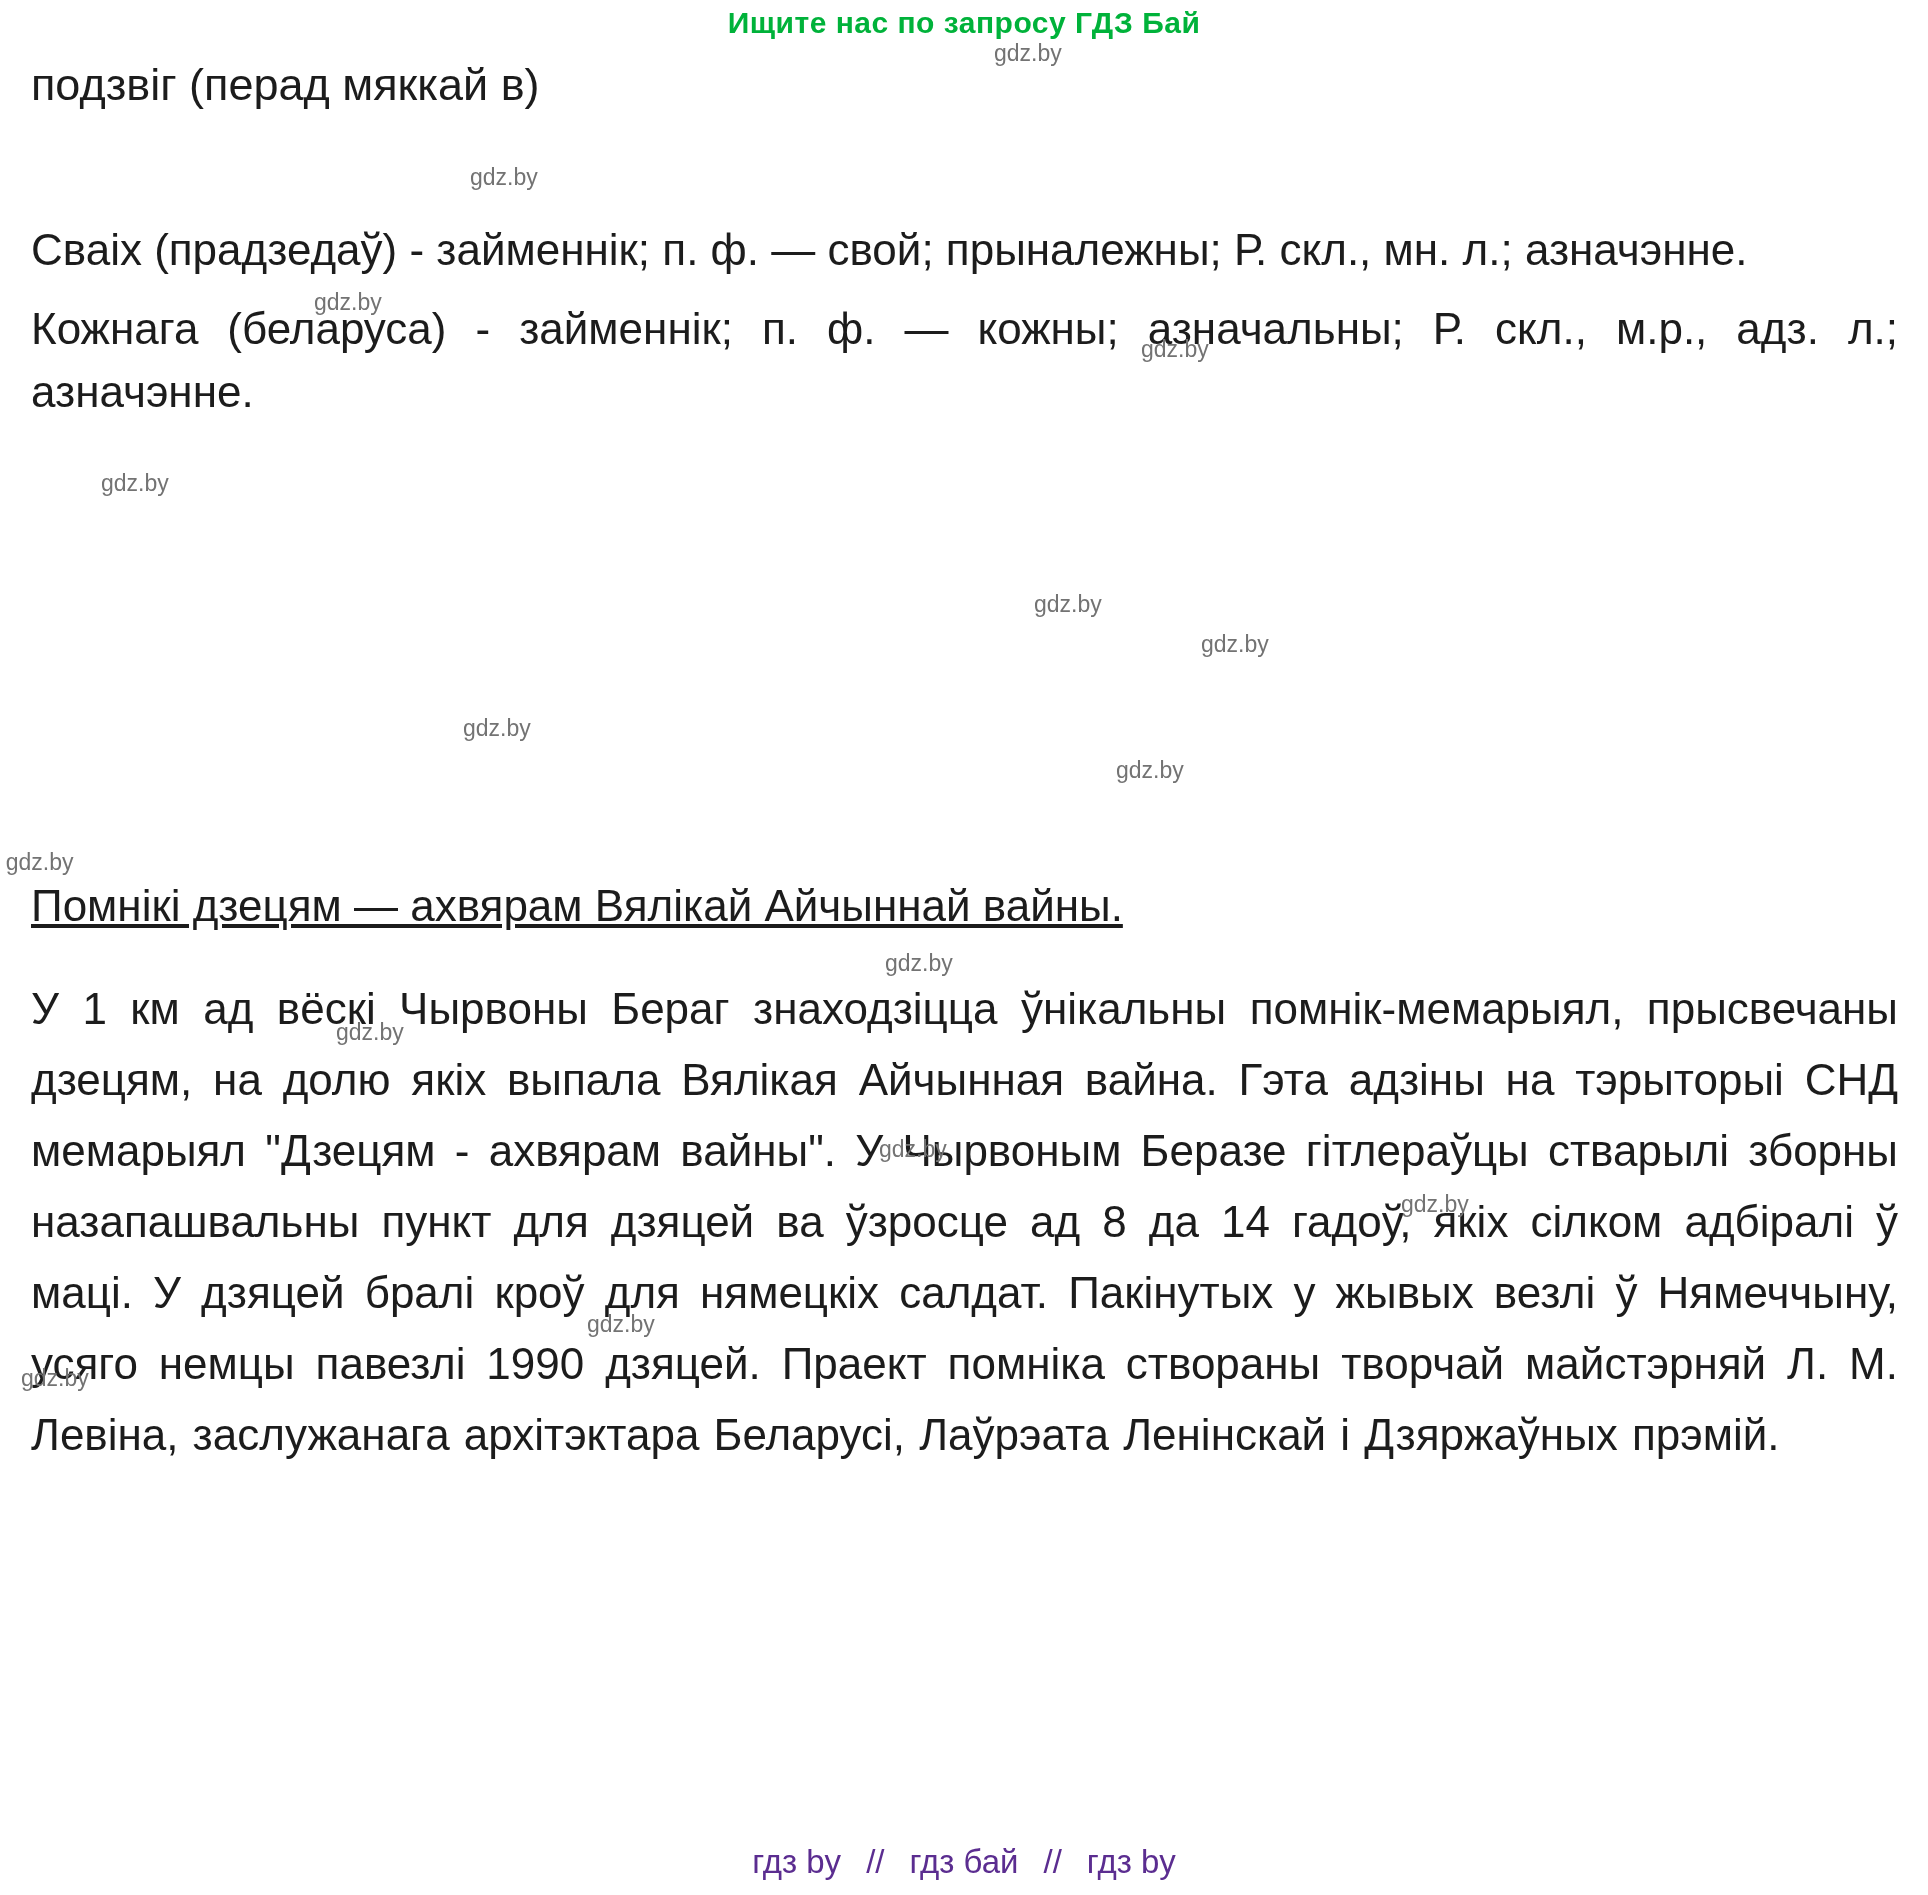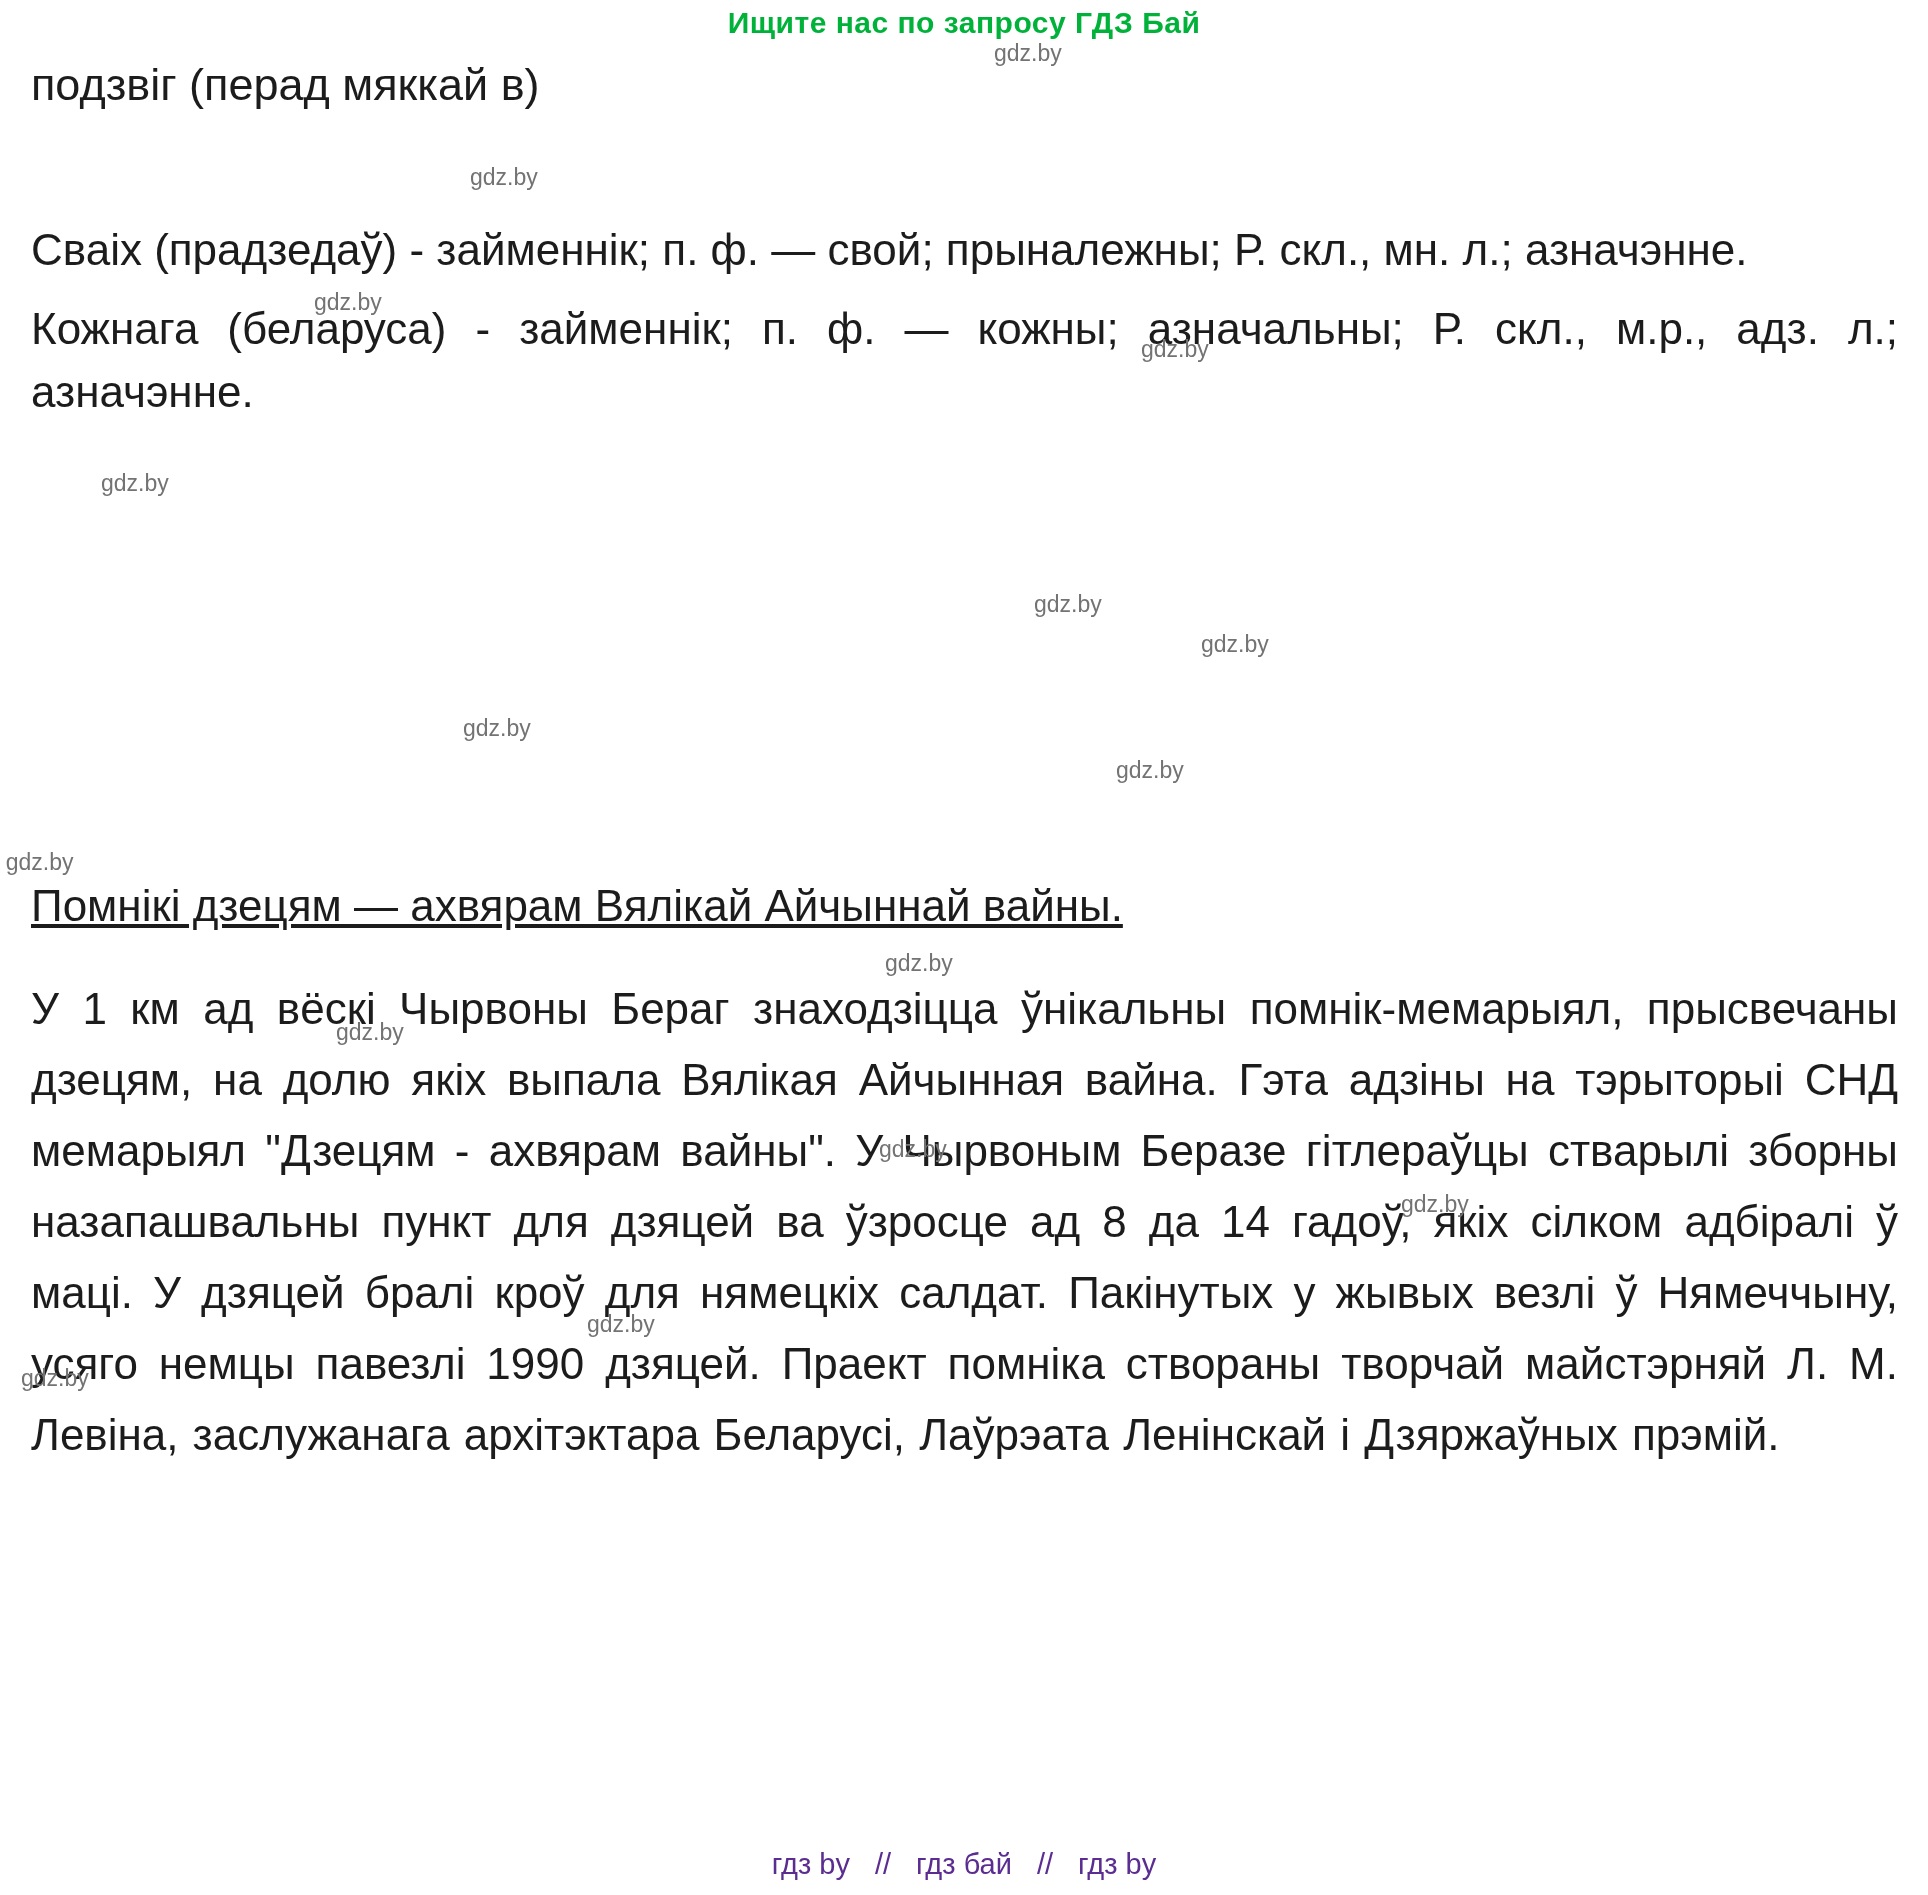--- a/index.html
+++ b/index.html
@@ -61,21 +61,21 @@
     word-spacing: 1.9px;
   }
   .footer {
     position: absolute;
     bottom: 15.3px;
     left: 0;
     width: 100%;
     display: flex;
     justify-content: center;
     gap: 25px;
-    font-size: 29px;
+    font-size: 33px;
     color: #5b2d90;
     z-index: 2;
   }
   .footer span { color: #5b2d90; }
 </style>
 </head>
 <body>
 
 <div class="header-note">Ищите нас по запросу ГДЗ Бай</div>
 

